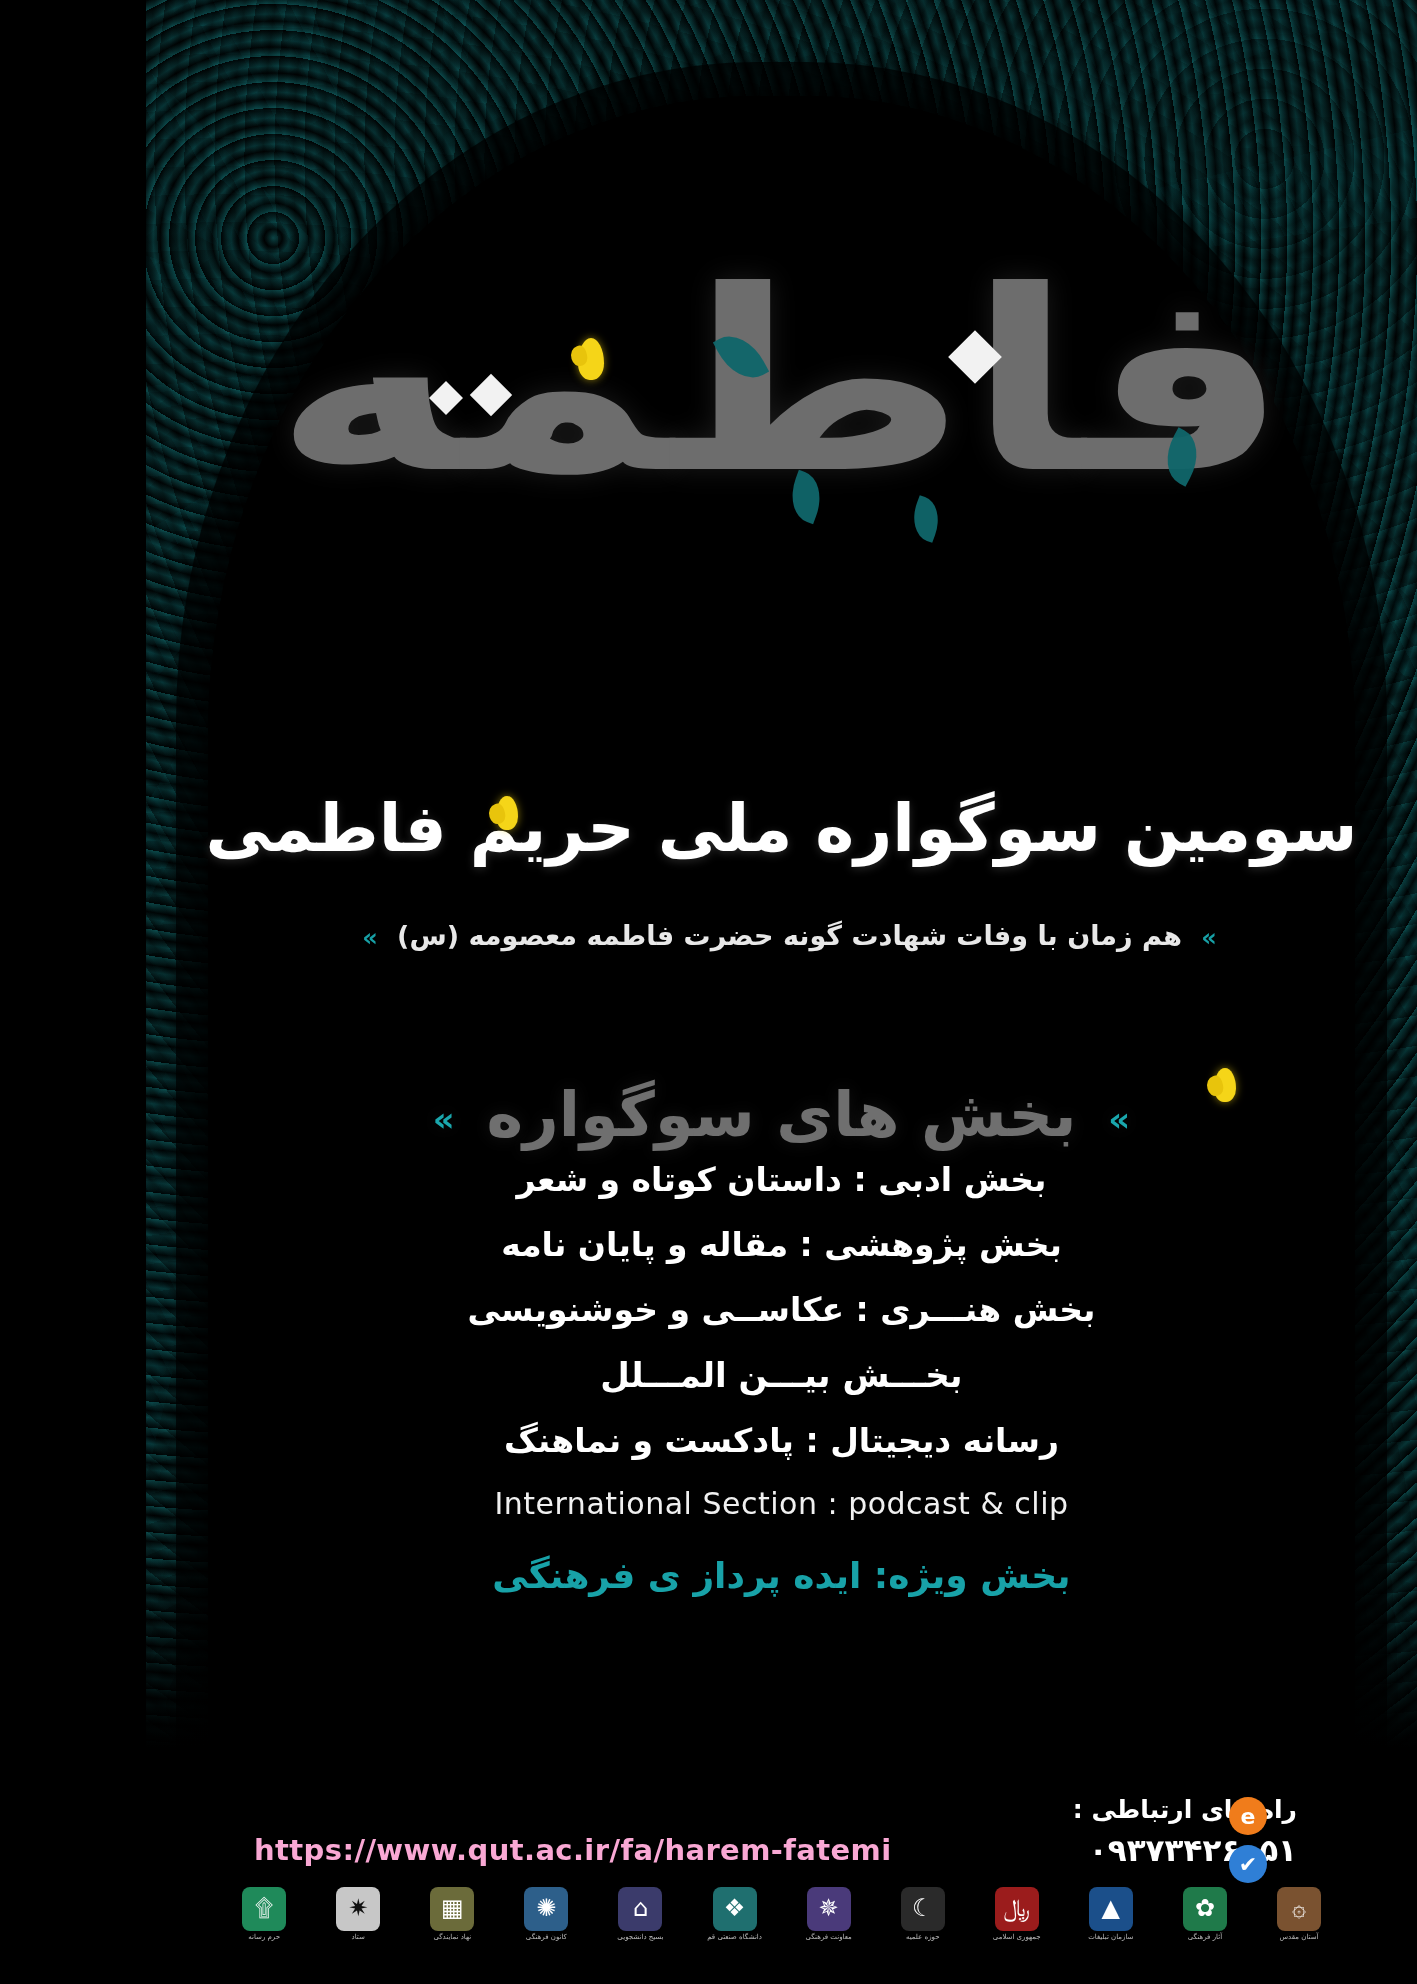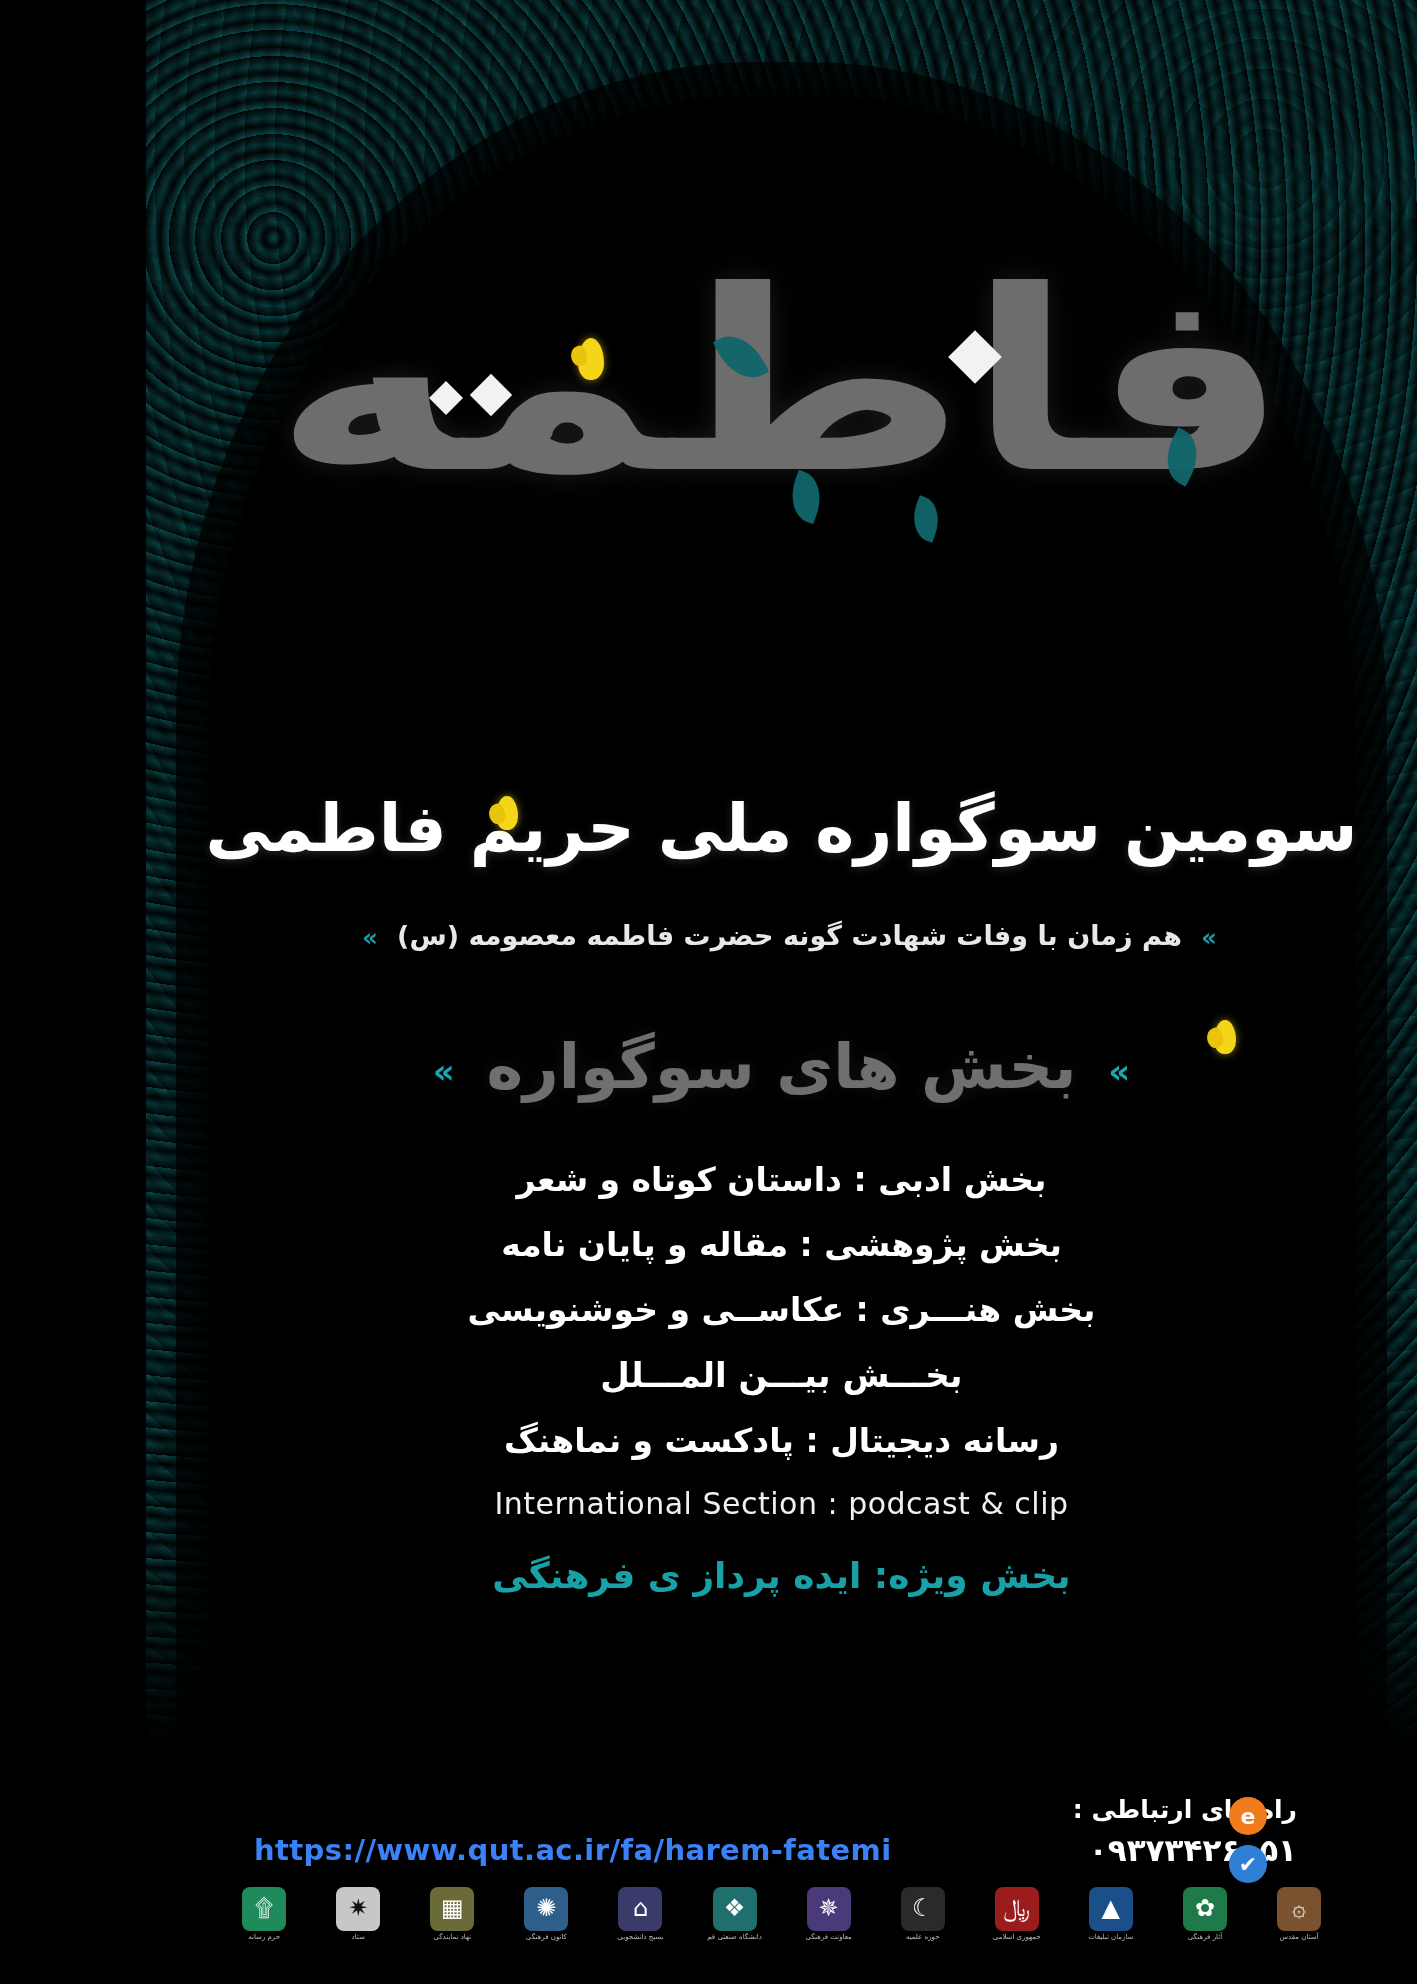--- a/index.html
+++ b/index.html
@@ -167,21 +167,21 @@
   .chev {
     color: #17a0a6;
     font-size: 24px;
     vertical-align: middle;
     padding: 0 10px;
   }
 
   
   .sections-heading {
     position: absolute;
-    top: 1030px;
+    top: 1078px;
     left: 0; right: 0;
     text-align: center;
     font-size: 62px;
     font-weight: bold;
     color: #6f6f6f;
     direction: rtl;
     text-shadow: 0 0 18px rgba(255,255,255,0.08);
   }
   .sections-heading .chev { color: #1aa7ad; font-size: 34px; }
 
@@ -234,21 +234,21 @@
     top: 1795px;
     left: 0; right: 0;
     height: 110px;
   }
   .contact-url {
     position: absolute;
     left: 108px;
     top: 38px;
     font-size: 29px;
     font-weight: bold;
-    color: #3b82f6;
+    color: #f9a8d4;
     direction: ltr;
     letter-spacing: 0.4px;
   }
   .contact-right {
     position: absolute;
     right: 120px;
     top: 0;
     text-align: left;
     direction: rtl;
   }

